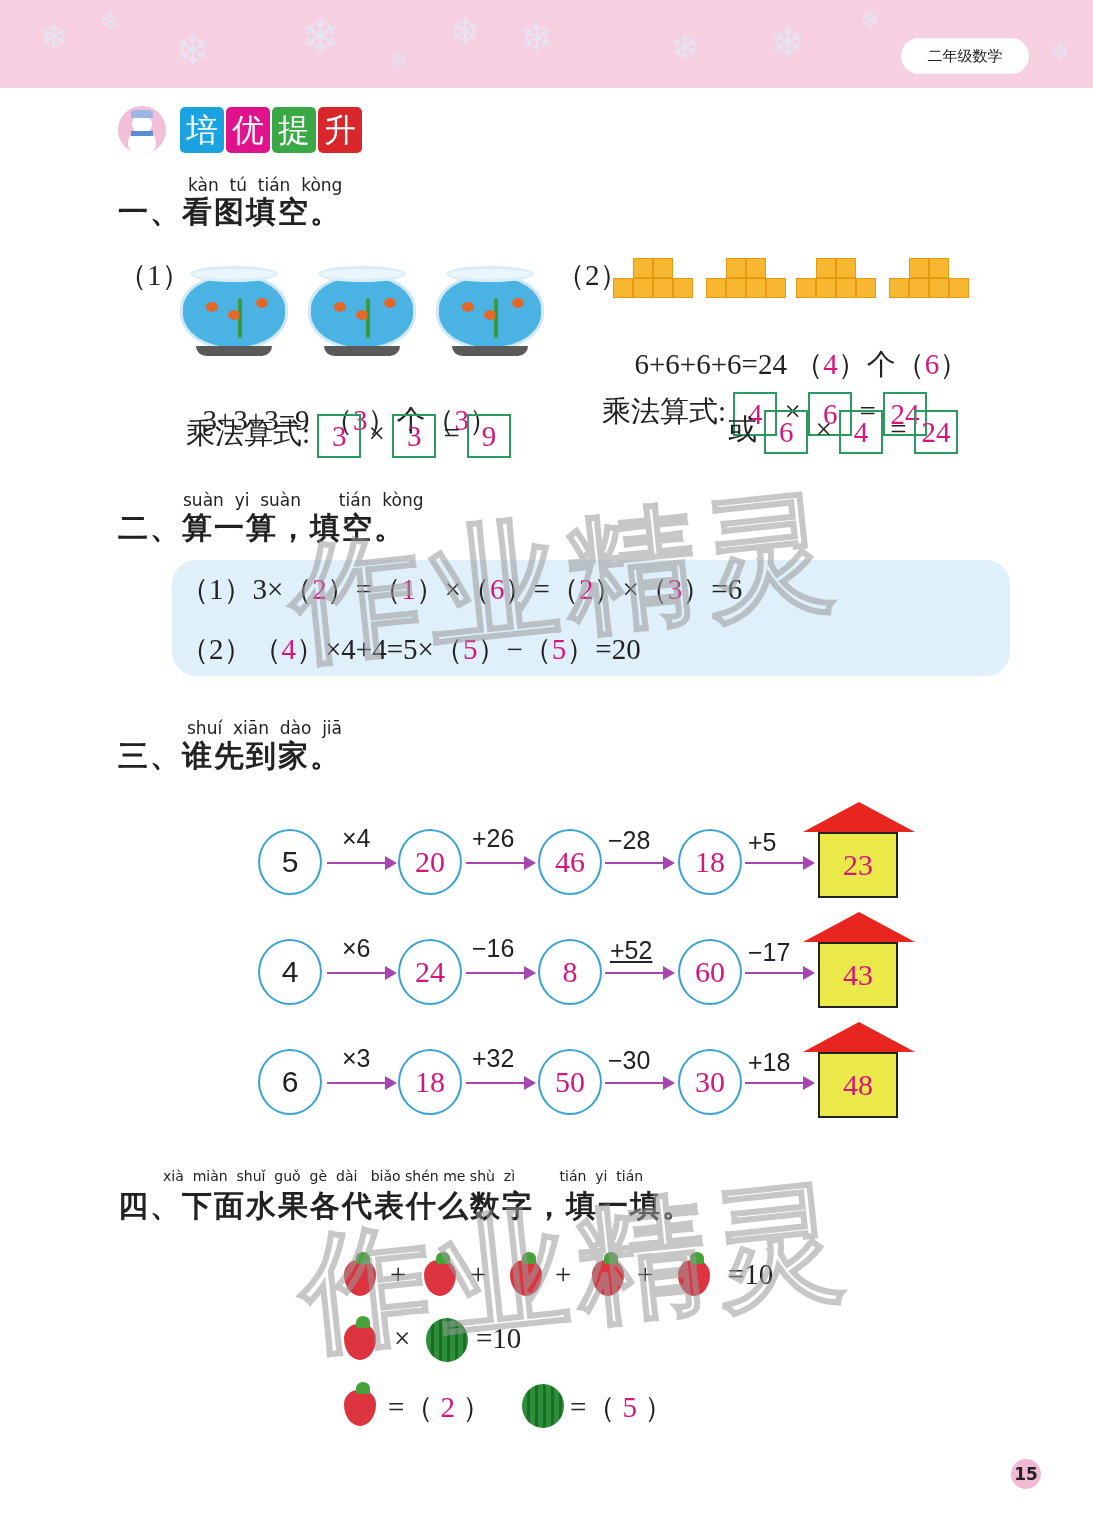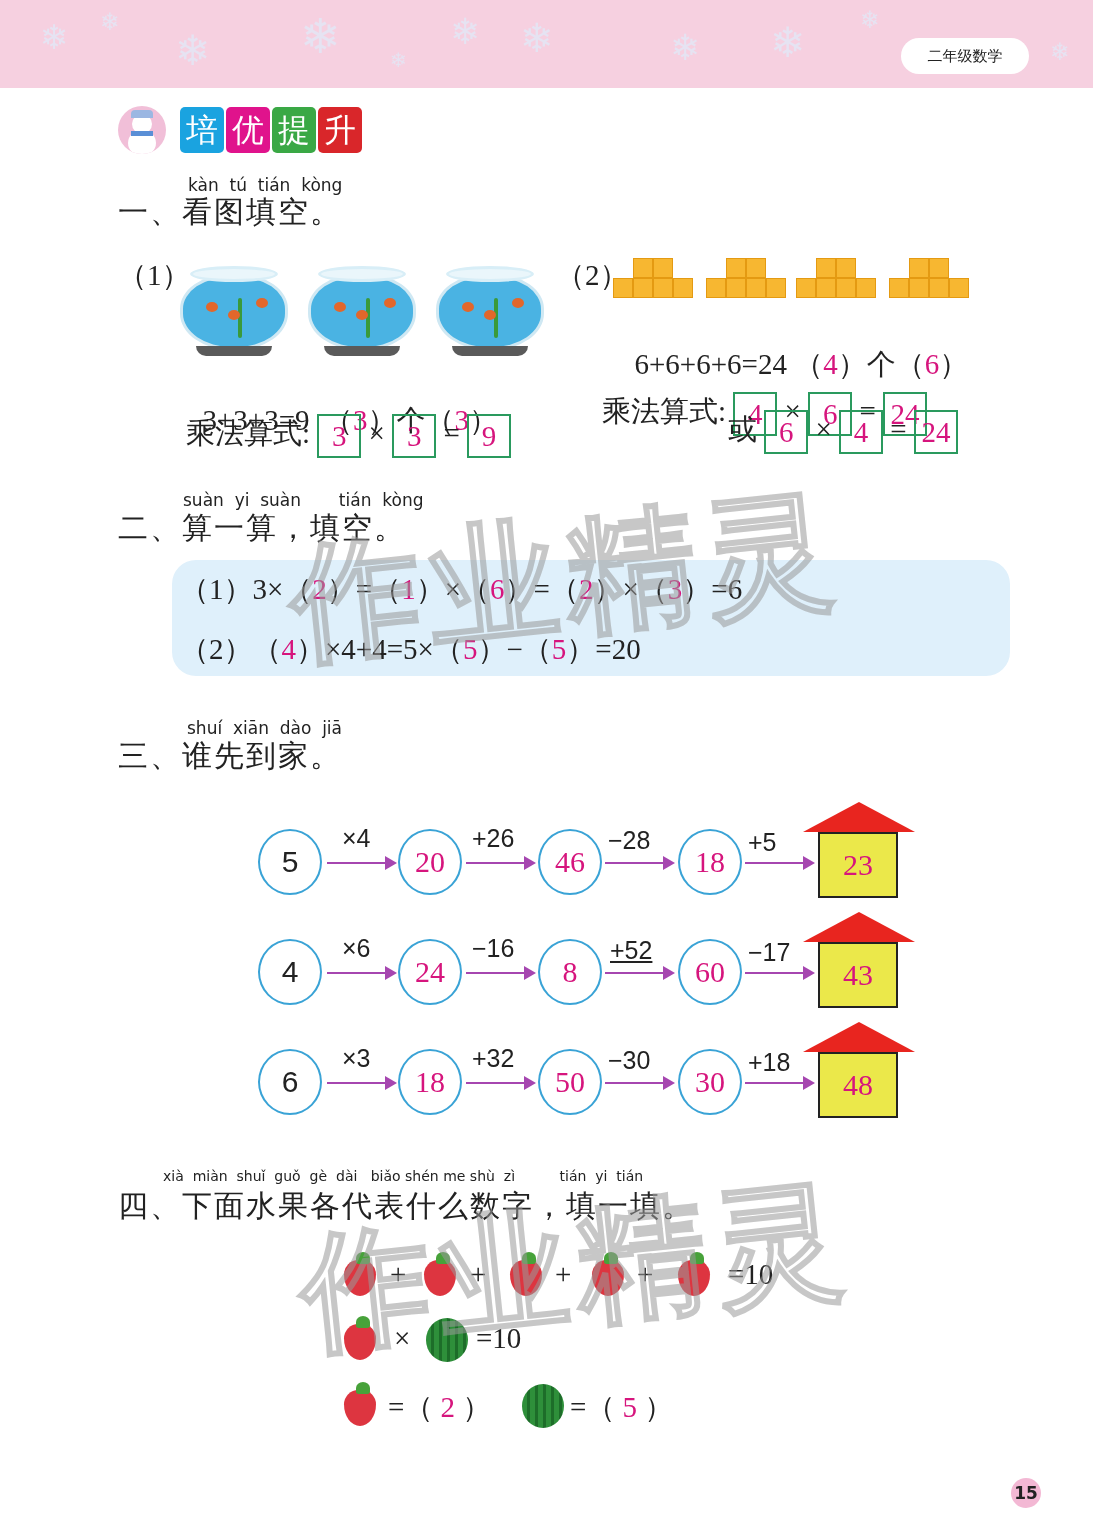--- a/index.html
+++ b/index.html
@@ -8,21 +8,21 @@
   .header{left:0;top:0;width:1093px;height:88px;background:#f6d0e0;}
   .flake{position:absolute;color:#e6e3f2;font-size:34px;line-height:1;}
   .grade-pill{right:64px;top:38px;width:128px;height:36px;background:#fff;border-radius:18px;font-size:15px;text-align:center;line-height:36px;color:#222;}
   .badge-row{left:118px;top:106px;display:flex;align-items:center;gap:0;}
   .snowman{width:48px;height:48px;border-radius:50%;background:#f1bfd8;margin-right:14px;position:relative;overflow:hidden;}
   .snowman .head{position:absolute;left:14px;top:8px;width:20px;height:20px;border-radius:50%;background:#fff;}
   .snowman .bodyb{position:absolute;left:10px;top:24px;width:28px;height:26px;border-radius:50%;background:#fff;}
   .snowman .hat{position:absolute;left:13px;top:4px;width:22px;height:8px;background:#9bb7e2;border-radius:4px 4px 0 0;}
   .snowman .scarf{position:absolute;left:13px;top:25px;width:22px;height:5px;background:#5a8fd6;}
   .tile{width:44px;height:46px;border-radius:5px;color:#fff;font-size:32px;text-align:center;line-height:46px;margin-right:2px;font-family:"DejaVu Serif",serif;}
-  .sec-title{font-size:30px;font-weight:normal;color:#222;letter-spacing:2px;}
+  .sec-title{font-size:30px;font-weight:bold;color:#222;letter-spacing:2px;}
   .pinyin{font-size:17px;color:#222;}
   .serif{font-family:"Liberation Serif","DejaVu Serif",serif;}
   .ans{color:#d6157d;}
   .eq{font-size:29px;}
   .box{display:inline-block;width:40px;height:40px;border:2px solid #2a9a5e;text-align:center;line-height:40px;vertical-align:middle;}
   .bowl{width:116px;height:96px;position:absolute;}
   .bowl .glass{position:absolute;left:4px;top:12px;width:108px;height:76px;border-radius:46% 46% 48% 48%;background:#4ab3e3;border:3px solid #cfe8f3;box-sizing:border-box;}
   .bowl .rim{position:absolute;left:14px;top:4px;width:88px;height:16px;border-radius:50%;border:3px solid #d8eef7;background:#eaf6fb;box-sizing:border-box;}
   .bowl .base{position:absolute;left:20px;top:84px;width:76px;height:10px;border-radius:0 0 40px 40px;background:#5a5a5a;}
   .bowl .fish{position:absolute;width:12px;height:10px;border-radius:50%;background:#e2672b;}
@@ -36,21 +36,21 @@
   .arrow{position:absolute;height:2px;background:#a646b0;}
   .arrow::after{content:"";position:absolute;right:-2px;top:-6px;border-left:12px solid #a646b0;border-top:7px solid transparent;border-bottom:7px solid transparent;}
   .op{position:absolute;font-size:25px;font-family:"Liberation Sans",sans-serif;color:#222;}
   .house{position:absolute;width:112px;height:100px;}
   .house .roof{position:absolute;left:0;top:0;width:0;height:0;border-left:56px solid transparent;border-right:56px solid transparent;border-bottom:30px solid #e8251f;}
   .house .wall{position:absolute;left:15px;top:30px;width:80px;height:66px;background:#ebe84a;border:2px solid #222;box-sizing:border-box;text-align:center;line-height:62px;font-size:30px;font-family:"Liberation Serif",serif;color:#d6157d;}
   .berry{position:absolute;width:36px;height:44px;}
   .berry .b{position:absolute;left:2px;top:8px;width:32px;height:36px;background:#dd3540;border-radius:45% 45% 50% 50% / 40% 40% 60% 60%;}
   .berry .leaf{position:absolute;left:14px;top:0;width:14px;height:12px;background:#47a23a;border-radius:50% 50% 20% 20%;}
   .melon{position:absolute;width:42px;height:44px;border-radius:50%;background:repeating-linear-gradient(90deg,#2e8f3a 0 5px,#1d6d29 5px 8px);}
-  .page-num{left:1011px;top:1459px;width:30px;height:30px;border-radius:50%;background:#f3b8d4;text-align:center;line-height:30px;font-size:17px;font-weight:bold;color:#222;margin-top:19px;}
+  .page-num{left:1011px;top:1459px;width:30px;height:30px;border-radius:50%;background:#f3b8d4;text-align:center;line-height:30px;font-size:17px;font-weight:bold;color:#222;}
   .watermark{position:absolute;font-size:130px;font-weight:bold;color:transparent;-webkit-text-stroke:2px #9a9a9a;opacity:.55;transform:rotate(-6deg);letter-spacing:8px;font-family:"DejaVu Sans",sans-serif;}
 </style>
 </head>
 <body>
 
 <div class="abs header">
   <span class="flake" style="left:40px;top:20px;">❄</span>
   <span class="flake" style="left:100px;top:10px;font-size:24px;">❄</span>
   <span class="flake" style="left:175px;top:30px;font-size:42px;">❄</span>
   <span class="flake" style="left:300px;top:12px;font-size:48px;">❄</span>

